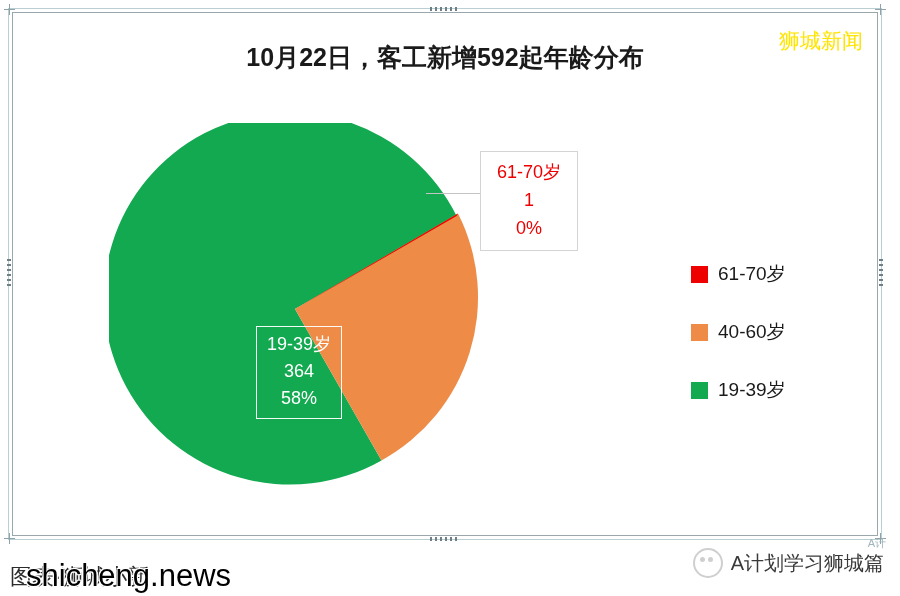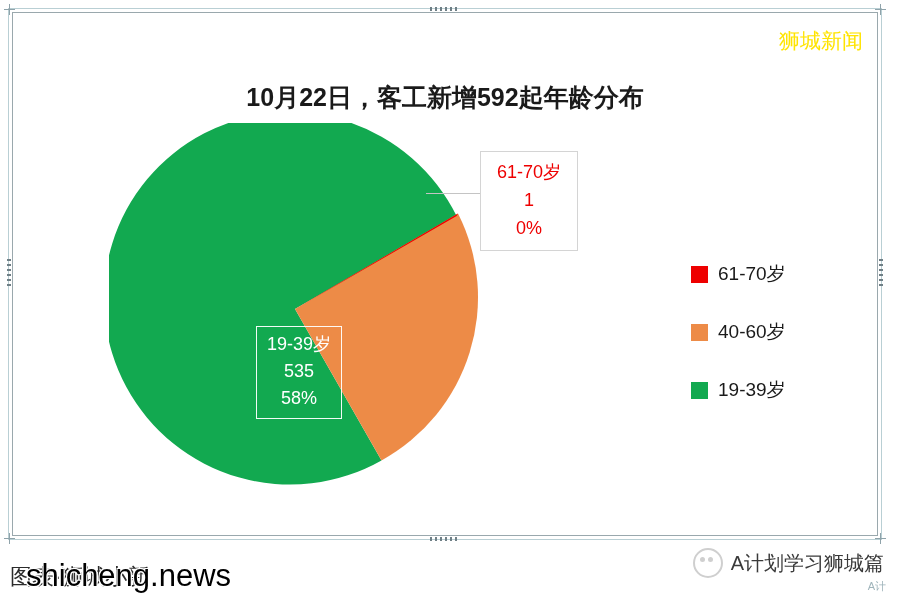--- a/index.html
+++ b/index.html
@@ -76,21 +76,20 @@
   #chart-title {
     position: absolute;
     left: 0; right: 0;
     top: 28px;
     text-align: center;
     font-size: 25px;
     font-weight: bold;
     color: #1a1a1a;
     letter-spacing: 0px;
     white-space: nowrap;
-    margin-top: 40px;
   }
 
   
   #pie-wrap {
     position: absolute;
     left: 96px;
     top: 110px;
     width: 372px;
     height: 372px;
   }
@@ -229,21 +228,20 @@
     color: #3a3a3a;
     white-space: nowrap;
     text-align: center;
   }
   #footer-right-mark {
     position: absolute;
     right: -2px;
     top: -12px;
     font-size: 11px;
     color: #9fb4bb;
-    margin-top: 43px;
   }
 </style>
 </head>
 <body>
 
 <div id="chart-frame">
   <div id="chart-frame-inner">
 
     <div id="chart-title">10月22日，客工新增592起年龄分布</div>
 
@@ -252,21 +250,21 @@
 
         <path fill="#12a950" d="M 186 186 L 347.6 93.0 A 186 186 0 1 0 272.5 337.4 Z"></path>
 
         <path fill="#ed8b47" d="M 186 186 L 272.5 337.4 A 186 186 0 0 0 349.0 90.4 Z"></path>
 
         <path fill="#ee0000" d="M 186 186 L 349.0 90.4 A 186 186 0 0 0 347.6 93.0 Z"></path>
       </svg>
 
       <div class="pie-label" id="pie-label-19-39">
         <div>19-39岁</div>
-        <div>535</div>
+        <div>364</div>
         <div>58%</div>
       </div>
 
       <div class="pie-label" id="pie-label-40-60">
         <div>40-60岁</div>
         <div>148</div>
         <div>25%</div>
       </div>
     </div>
 

